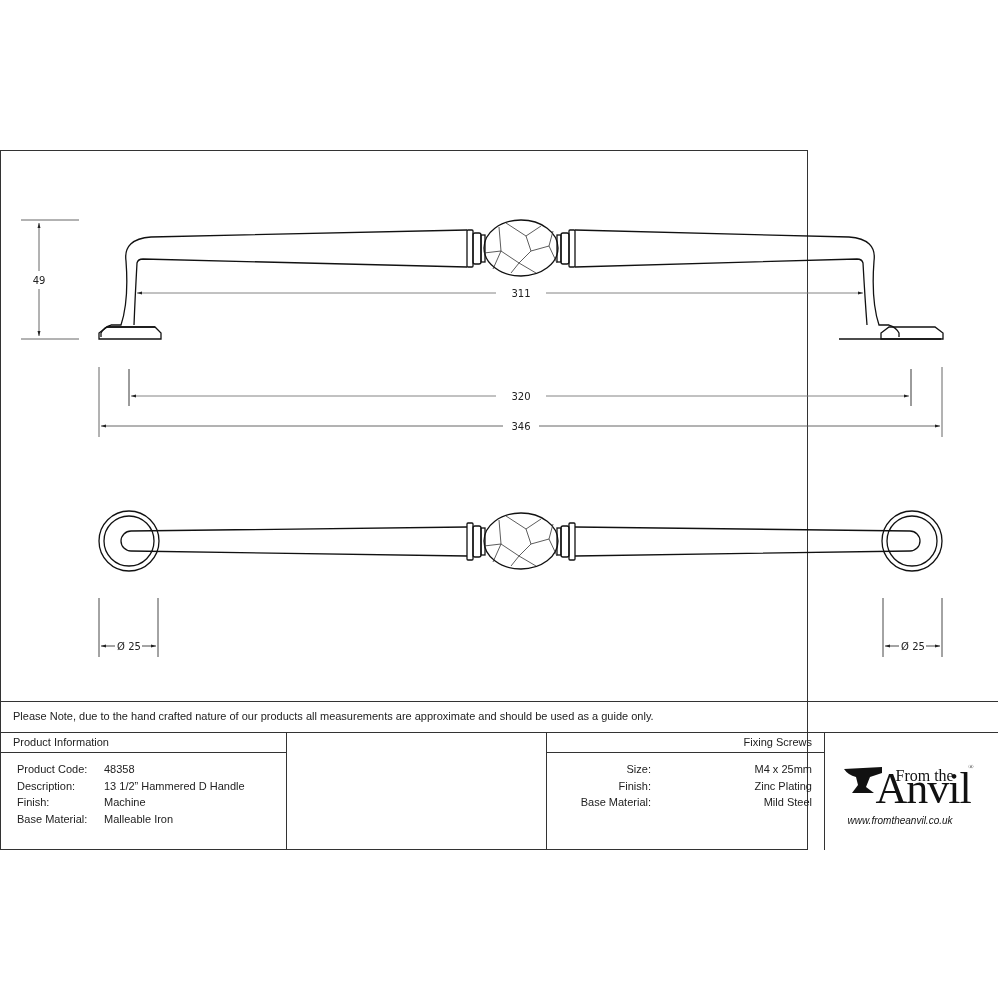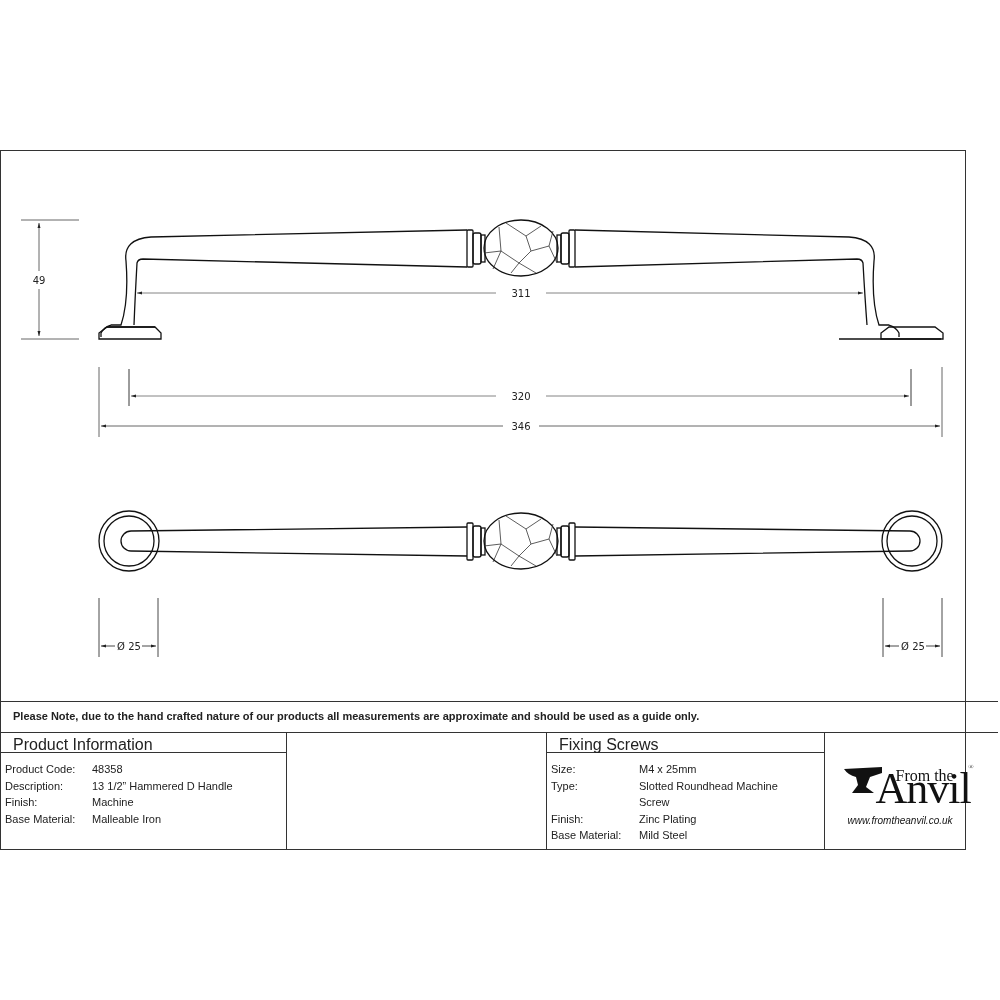--- a/index.html
+++ b/index.html
@@ -1,30 +1,30 @@
 <!DOCTYPE html>
 <html><head>
 <meta charset="utf-8">
 <style>
   html, body { margin: 0; padding: 0; background: #ffffff; }
   body { width: 1000px; height: 1000px; position: relative; overflow: hidden;
          font-family: "Liberation Sans", "DejaVu Sans", sans-serif; color: #222; }
-  .sheet { position: absolute; left: 0; top: 150px; width: 966px; height: 700px;
+  .sheet { position: absolute; left: 0; top: 150px; width: 808px; height: 700px;
            border: 1.5px solid #333; box-sizing: border-box; }
   svg.drawing { position: absolute; left: 0; top: 0; }
   .dim-label { font-family: "DejaVu Sans", sans-serif; font-size: 10px; fill: #222; }
   .note { position: absolute; left: 0; top: 550px; width: 997px; height: 31px;
           border-top: 1.5px solid #333; box-sizing: border-box;
-          font-size: 11px; padding: 8px 12px; font-weight: bold; }
+          font-size: 11px; padding: 8px 12px; }
   .table { position: absolute; left: 0; top: 581px; width: 997px; height: 118px;
            border-top: 1.5px solid #333; box-sizing: border-box; }
   .col { position: absolute; top: 0; bottom: 0; border-right: 1.5px solid #333; box-sizing: border-box; }
   .col-head { height: 20px; border-bottom: 1.5px solid #333; box-sizing: border-box;
-              font-size: 16px; padding: 3px 12px; }
-  .col-body { padding: 8px 12px 0 4px; font-size: 11px; line-height: 16.5px; }
+              font-size: 11px; padding: 3px 12px; }
+  .col-body { padding: 8px 12px 0 16px; font-size: 11px; line-height: 16.5px; }
   .row { display: flex; }
   .row .k { width: 87px; flex: none; }
   .row .v { flex: 1; }
   .fix .row .k { width: 88px; }
   .logo { position: absolute; right: 0; top: 0; bottom: 0; width: 175px;
           display: flex; align-items: center; justify-content: center; }
   .logo-box { position: relative; width: 130px; height: 70px; }
   .logo .anvil-word { position: absolute; left: 0; top: 10px;
           font-family: "Liberation Serif", "DejaVu Serif", serif; font-size: 44px; line-height: 44px;
           color: #111; letter-spacing: -1px; }
@@ -175,30 +175,26 @@
         <div class="row">
           <span class="k">Base Material:</span>
           <span class="v">Malleable Iron</span>
         </div>
       </div>
     </div>
 
     <div class="col" style="left:286px;width:260px;">
     </div>
 
-    <div class="col fix" style="left:546px;width:278px;">
+    <div class="col fix" style="left:546px;width:278px;text-align:right;">
       <div class="col-head">Fixing Screws</div>
       <div class="col-body">
         <div class="row">
           <span class="k">Size:</span>
           <span class="v">M4 x 25mm</span>
-        </div>
-        <div class="row">
-          <span class="k">Type:</span>
-          <span class="v" style="max-width:150px;">Slotted Roundhead Machine Screw</span>
         </div>
         <div class="row">
           <span class="k">Finish:</span>
           <span class="v">Zinc Plating</span>
         </div>
         <div class="row">
           <span class="k">Base Material:</span>
           <span class="v">Mild Steel</span>
         </div>
       </div>

